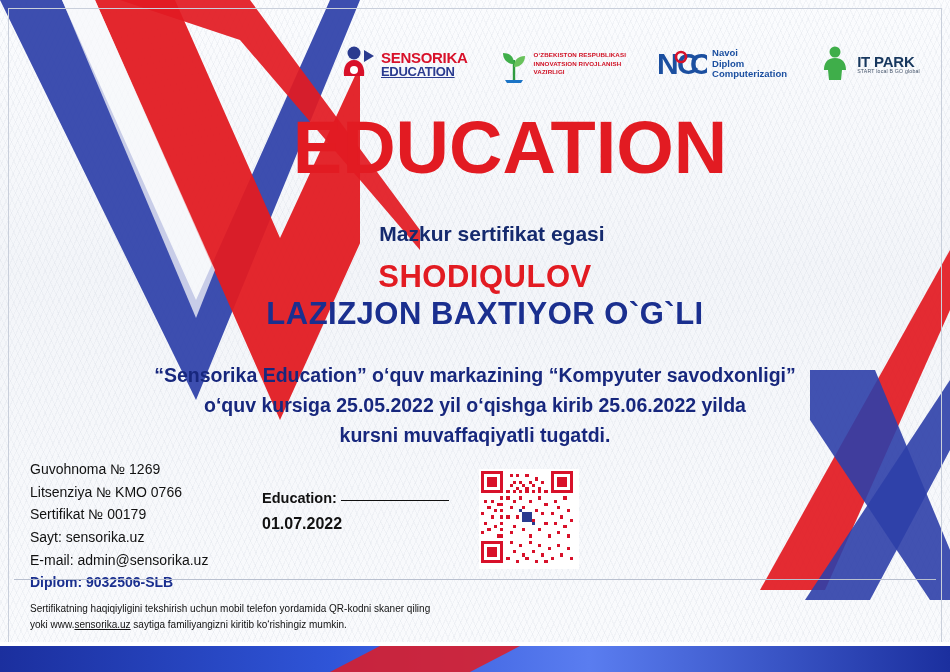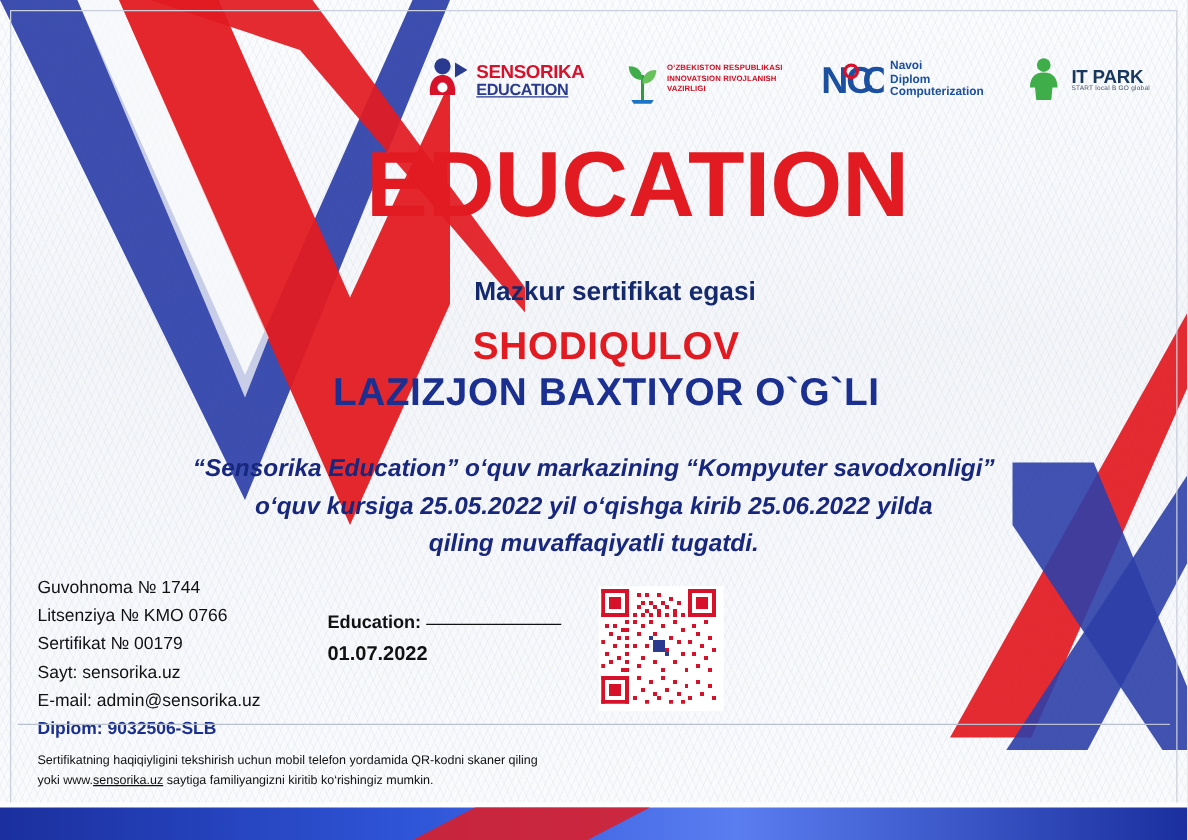--- a/index.html
+++ b/index.html
@@ -156,21 +156,20 @@
   .body-text {
     position: absolute;
     top: 360px;
     left: 60px;
     width: 830px;
     text-align: center;
     font-size: 19.5px;
     font-weight: bold;
     color: #17277d;
     line-height: 1.55;
-    font-style: italic;
   }
 
   
   .details {
     position: absolute;
     left: 30px;
     top: 458px;
     font-size: 14px;
     color: #111111;
     line-height: 1.62;
@@ -343,25 +342,25 @@
   <div class="subtitle">Mazkur sertifikat egasi</div>
 
   <div class="recipient">
     <div class="line1">SHODIQULOV</div>
     <div class="line2">LAZIZJON BAXTIYOR O`G`LI</div>
   </div>
 
   <div class="body-text">
     <div>“Sensorika Education” o‘quv markazining “Kompyuter savodxonligi”</div>
     <div>o‘quv kursiga 25.05.2022 yil o‘qishga kirib 25.06.2022 yilda</div>
-    <div>qiling muvaffaqiyatli tugatdi.</div>
+    <div>kursni muvaffaqiyatli tugatdi.</div>
   </div>
 
   <div class="details">
-    <div class="row">Guvohnoma № 1744</div>
+    <div class="row">Guvohnoma № 1269</div>
     <div class="row">Litsenziya № KMO 0766</div>
     <div class="row">Sertifikat № 00179</div>
     <div class="row">Sayt: sensorika.uz</div>
     <div class="row">E-mail: admin@sensorika.uz</div>
     <div class="row diploma">Diplom: 9032506-SLB</div>
   </div>
 
   <div class="director">
     <div class="label">
       <span>Education:</span><span class="line"></span>

